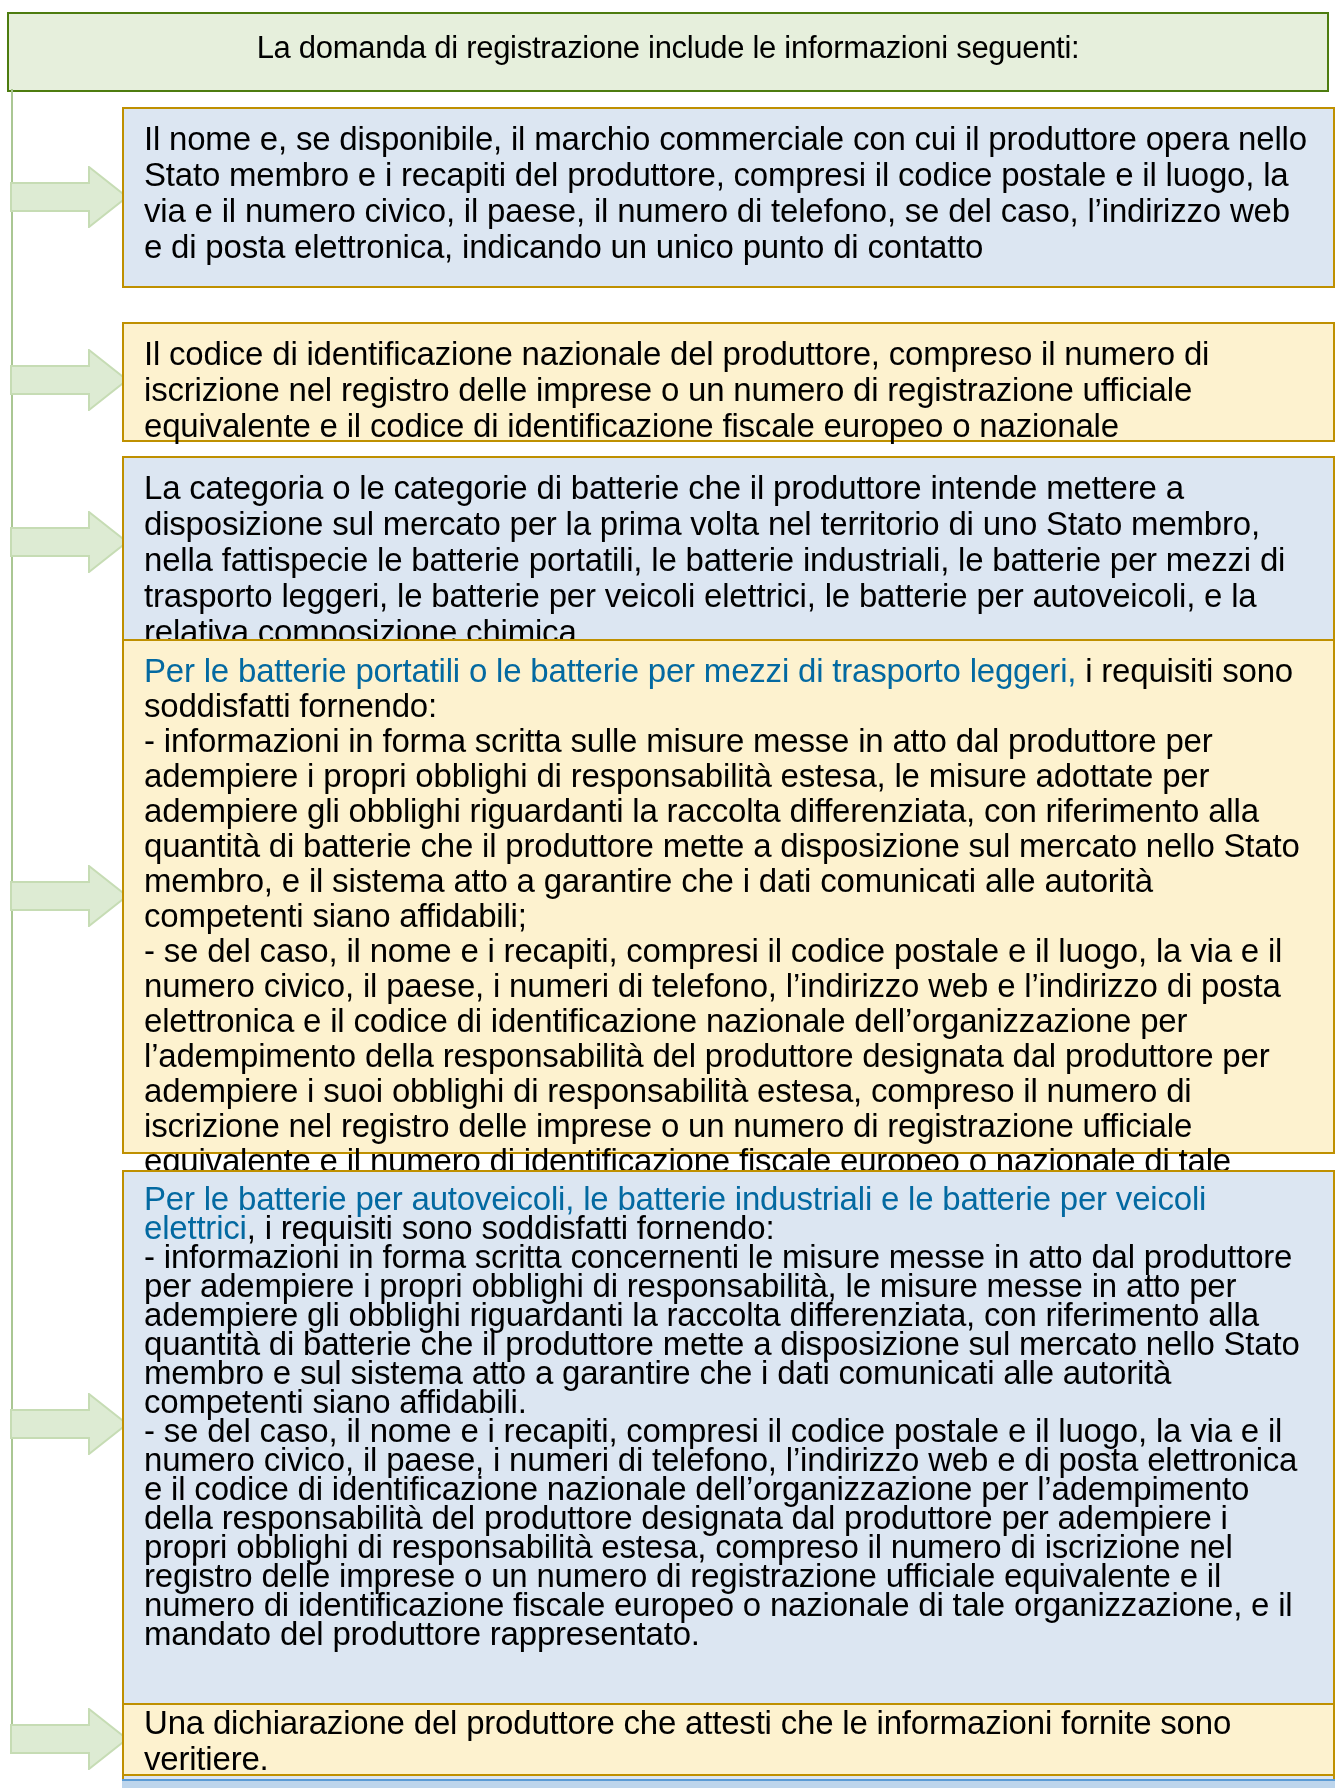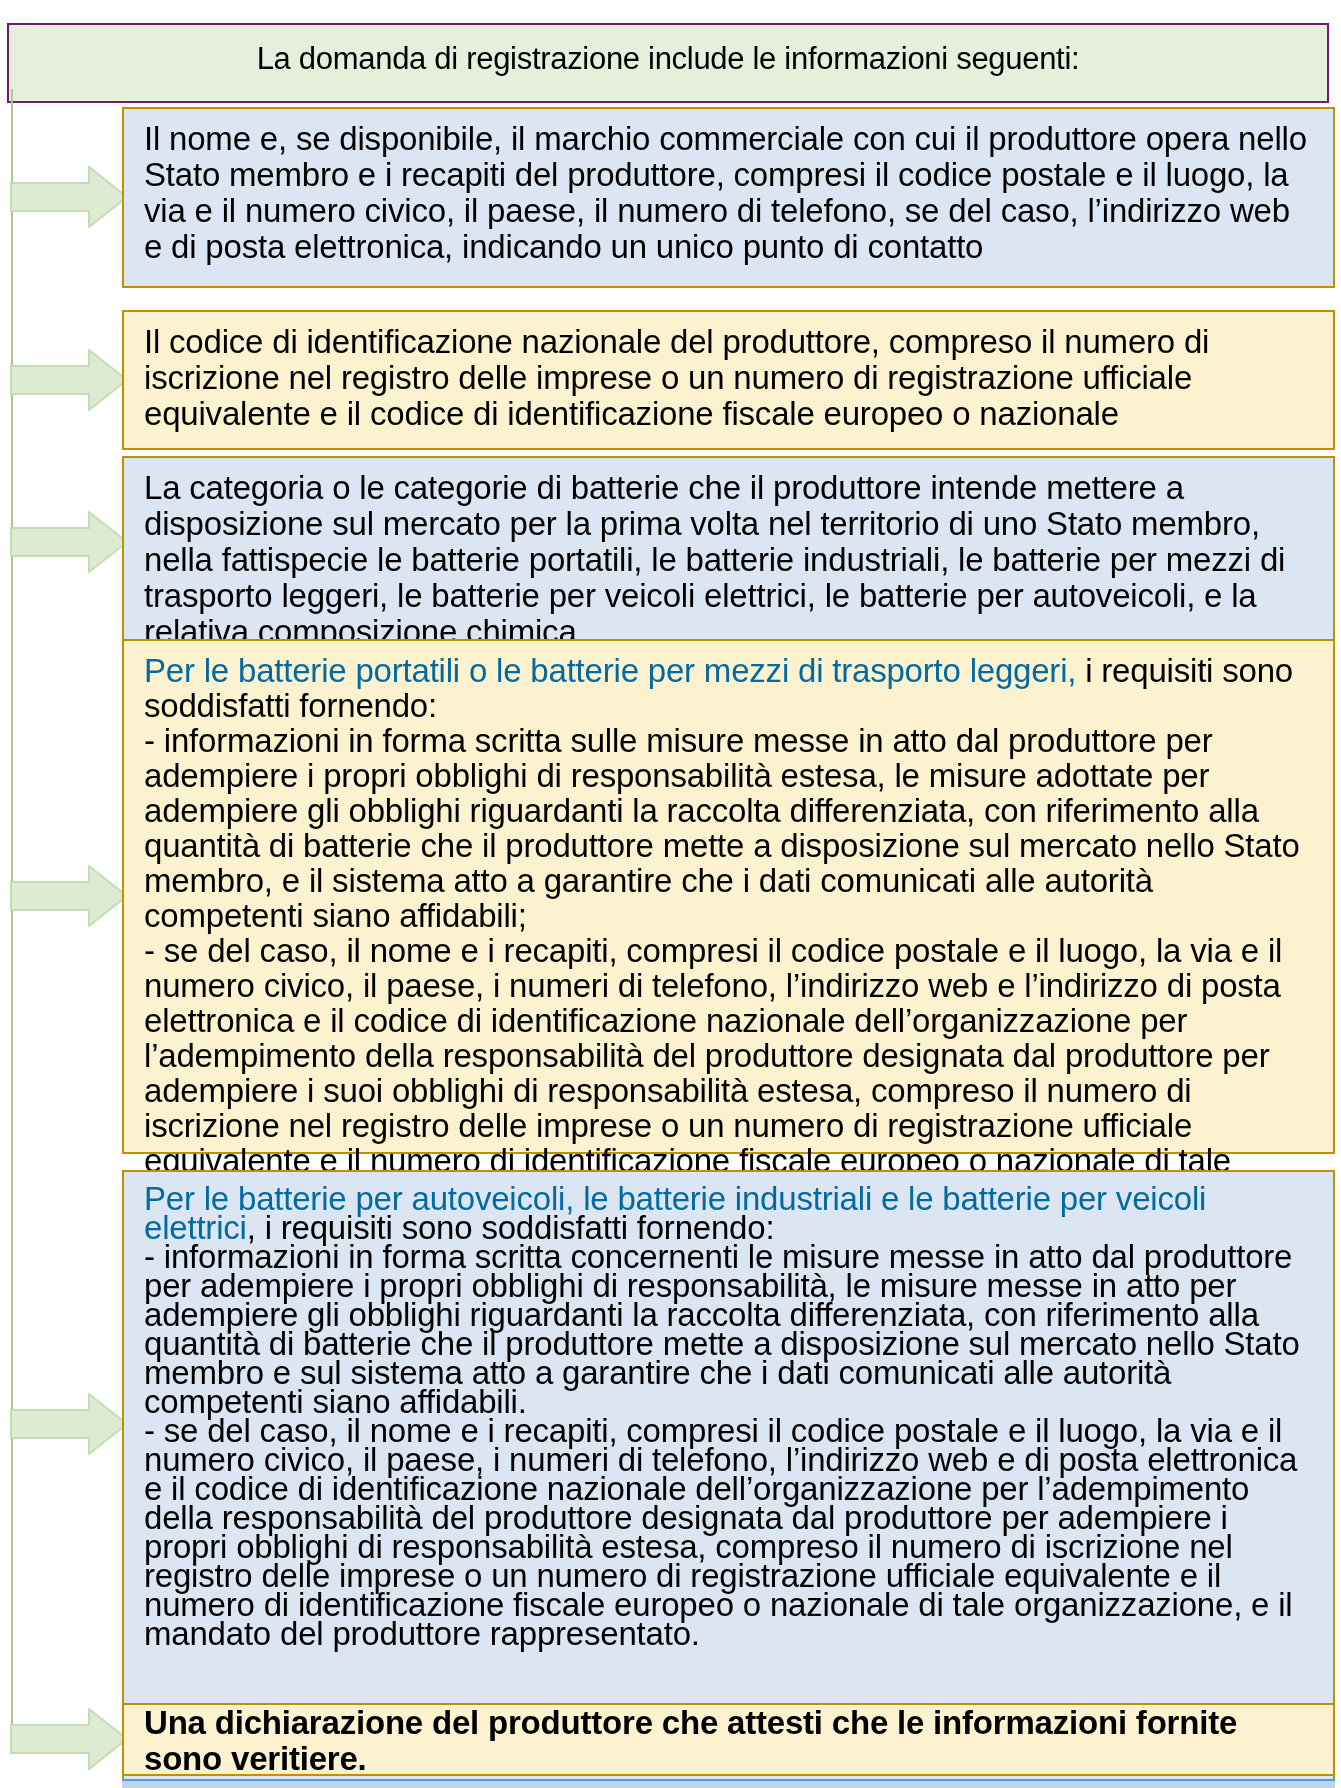--- a/index.html
+++ b/index.html
@@ -6,22 +6,22 @@
   .canvas{
     position:relative;
     width:1341px;height:1788px;
     background:#ffffff;
     font-family:"Liberation Sans","DejaVu Sans",sans-serif;
     color:#000;
     overflow:hidden;
   }
   
   .header{
-    position:absolute;left:7px;top:23px;width:1322px;height:80px;
-    background:#e6efdc;border:2px solid #701a75;
+    position:absolute;left:7px;top:12px;width:1322px;height:80px;
+    background:#e6efdc;border:2px solid #4d7c0f;
     box-sizing:border-box;
     display:flex;justify-content:center;
     padding-top:16px;
   }
   .header .title{
     font-size:31px;letter-spacing:-0.3px;
   }
   
   .rail{
     position:absolute;left:11px;top:89px;width:2px;height:1652px;
@@ -33,25 +33,25 @@
     box-sizing:border-box;
     border:2px solid #bf9000;
     padding:12px 20px 10px 20px;
     font-size:33px;line-height:36px;letter-spacing:-0.2px;
     white-space:pre-wrap;
   }
   .ibox.blue{background:#dce6f2;}
   .ibox.yellow{background:#fdf2cf;}
   .lead{color:#0369a1;}
   .b1{top:107px;height:181px;}
-  .b2{top:310px;height:140px;}
+  .b2{top:322px;height:120px;}
   .b3{top:456px;height:193px;}
   .b4{top:639px;height:515px;line-height:35px;}
   .b5{top:1170px;height:634px;line-height:29px;}
-  .b6{top:1703px;height:73px;display:flex;align-items:center;font-weight:bold;}
+  .b6{top:1703px;height:73px;display:flex;align-items:center;}
   
   .arrow{position:absolute;left:10px;width:118px;height:62px;}
   .a1{top:166px;}
   .a2{top:349px;}
   .a3{top:511px;}
   .a4{top:865px;}
   .a5{top:1393px;}
   .a6{top:1708px;}
   
   .bottom-strip{

